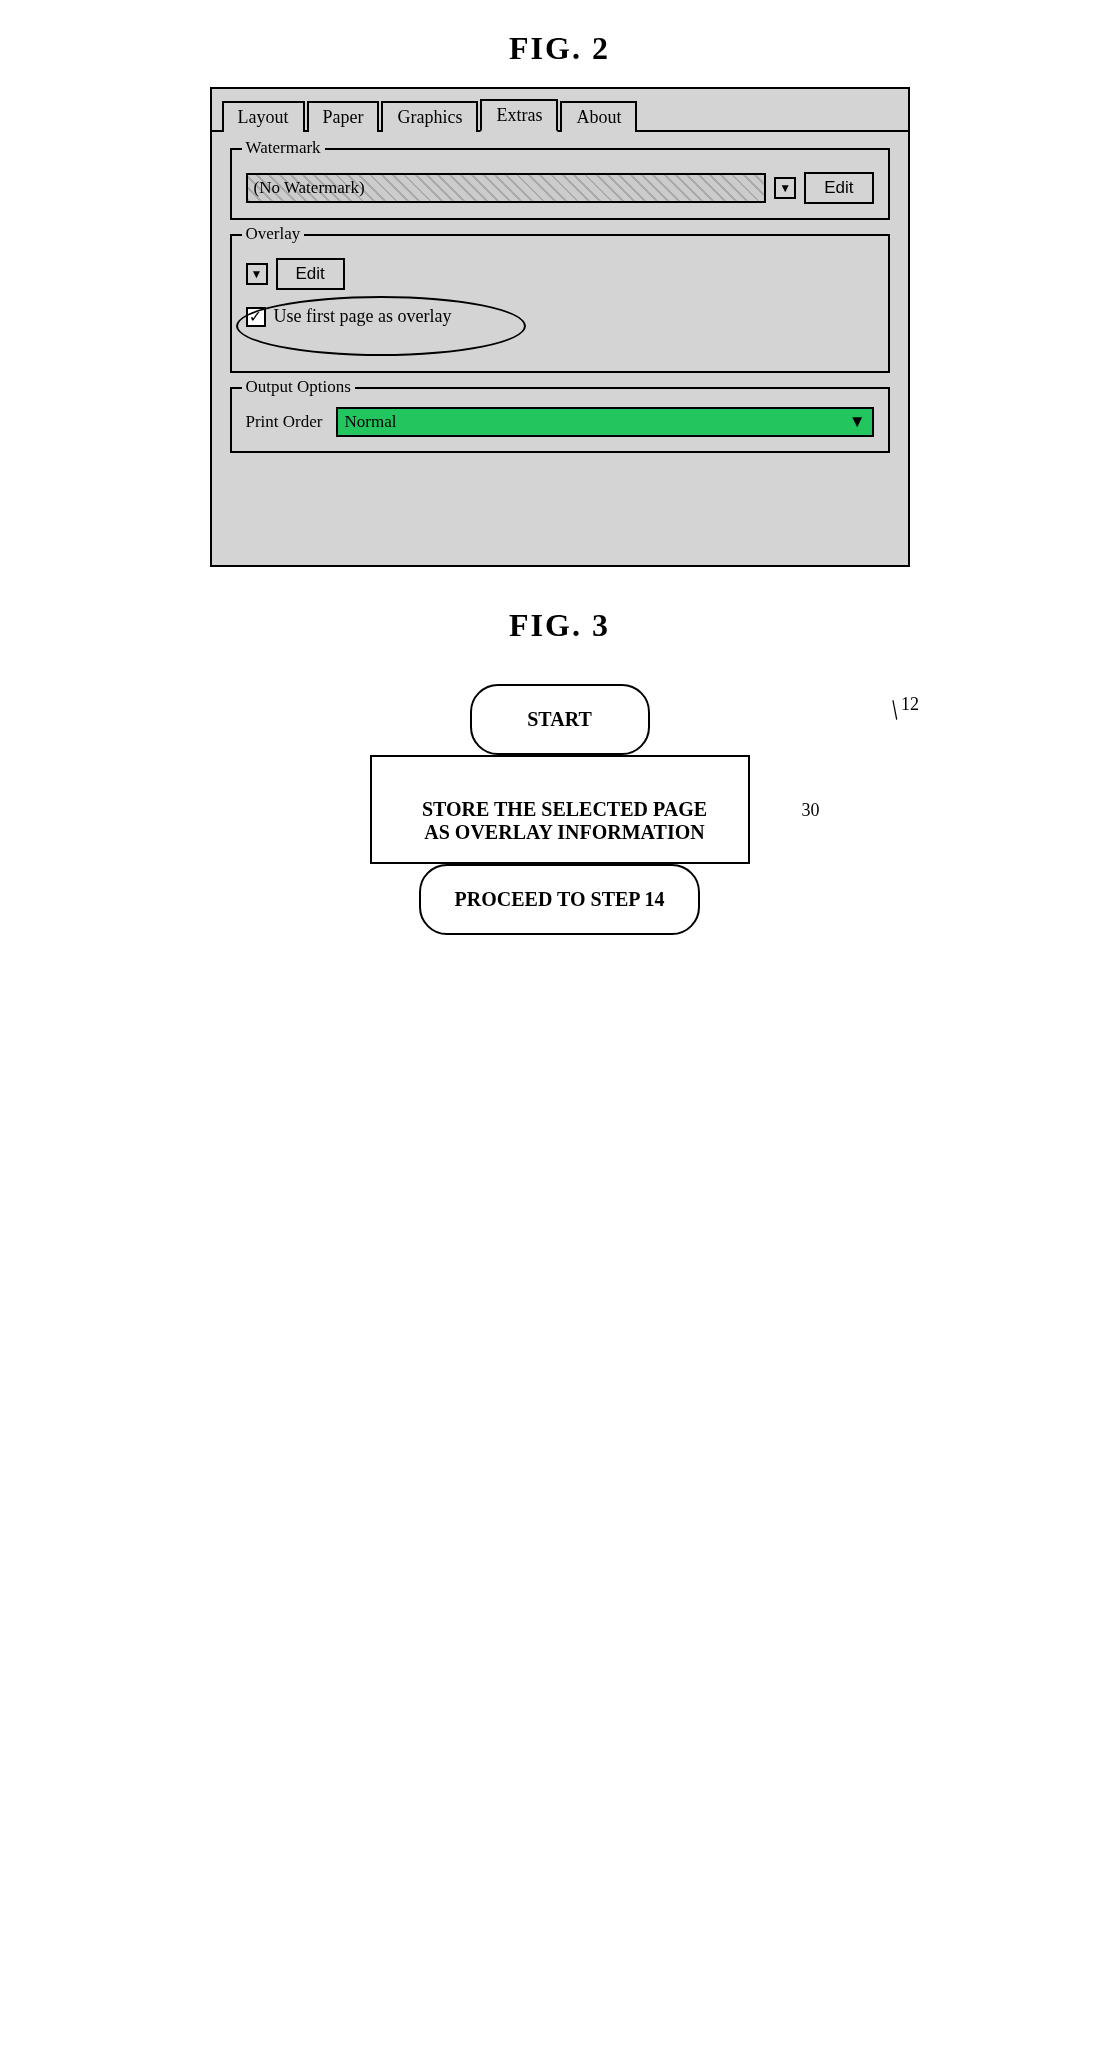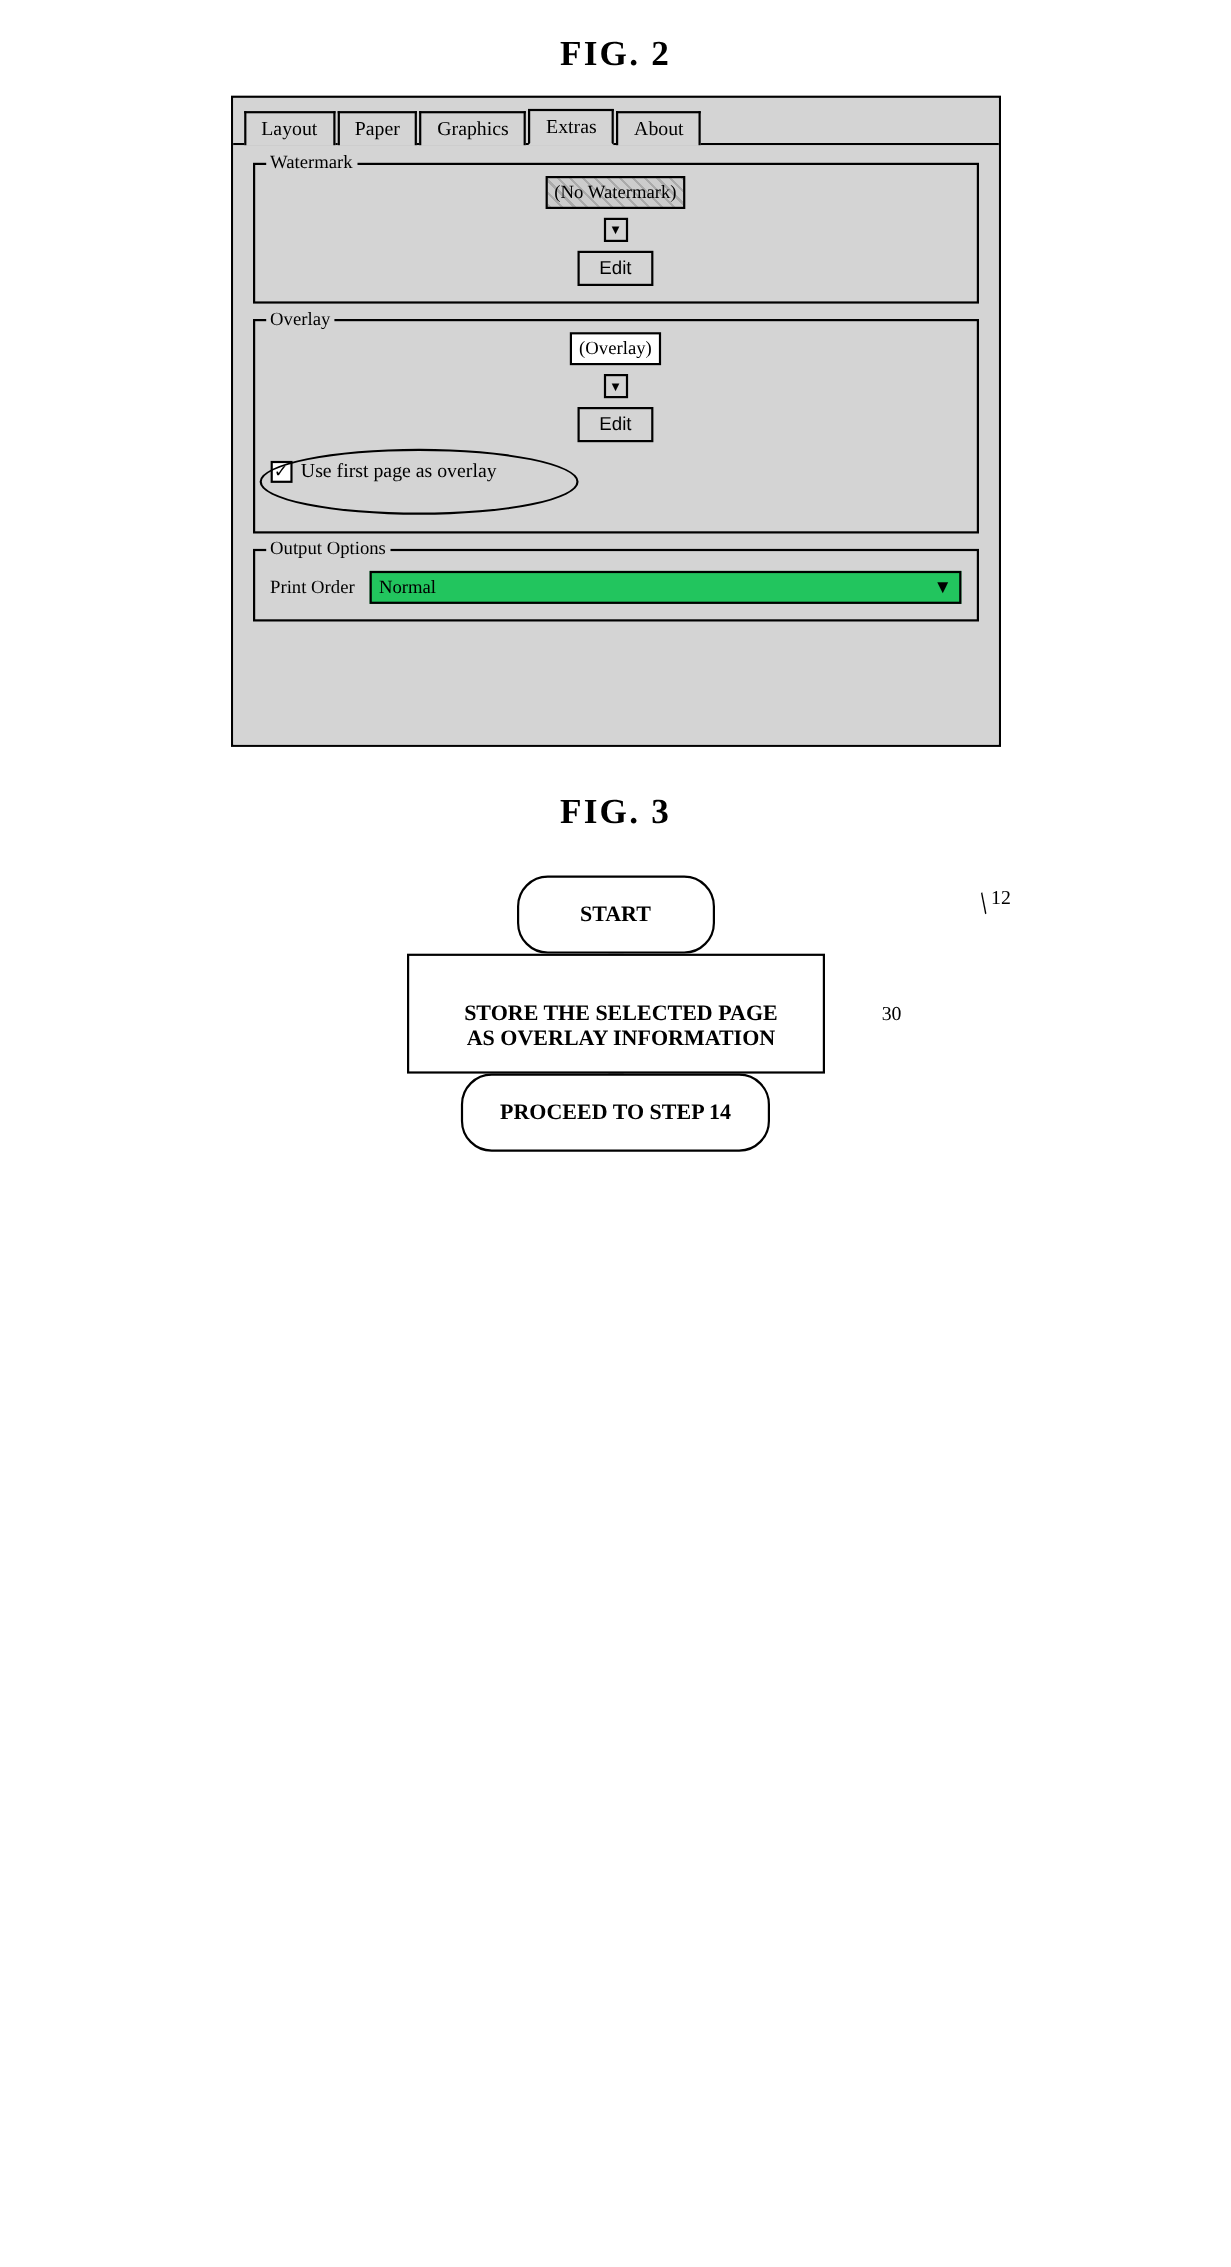--- a/index.html
+++ b/index.html
@@ -80,23 +80,23 @@
       top: -12px;
       left: 10px;
       background: #d4d4d4;
       padding: 0 4px;
       font-size: 17px;
     }
 
     
     .select-row {
       display: flex;
-      flex-direction: column;
-      align-items: center;
-      margin-top: 0;
+      flex-direction: row;
+      align-items: center;
+      margin-top: 12px;
       gap: 8px;
     }
 
     .select-box {
       border: 2px solid #000;
       background: #fff;
       padding: 3px 6px;
       font-size: 17px;
       flex: 1;
       display: flex;
@@ -335,23 +335,20 @@
         <div class="select-dropdown-btn">
           <span>▼</span>
         </div>
         <button class="edit-button">Edit</button>
       </div>
     </div>
 
     <div class="group-box">
       <span class="group-legend">Overlay</span>
       <div class="select-row">
-        <div class="select-box">
-          <span>(Overlay)</span>
-        </div>
         <div class="select-dropdown-btn">
           <span>▼</span>
         </div>
         <button class="edit-button">Edit</button>
       </div>
       <div class="checkbox-row" style="margin-bottom: 30px;">
         <div class="oval-highlight"></div>
         <div class="checkbox">✓</div>
         <span class="checkbox-label">Use first page as overlay</span>
       </div>

